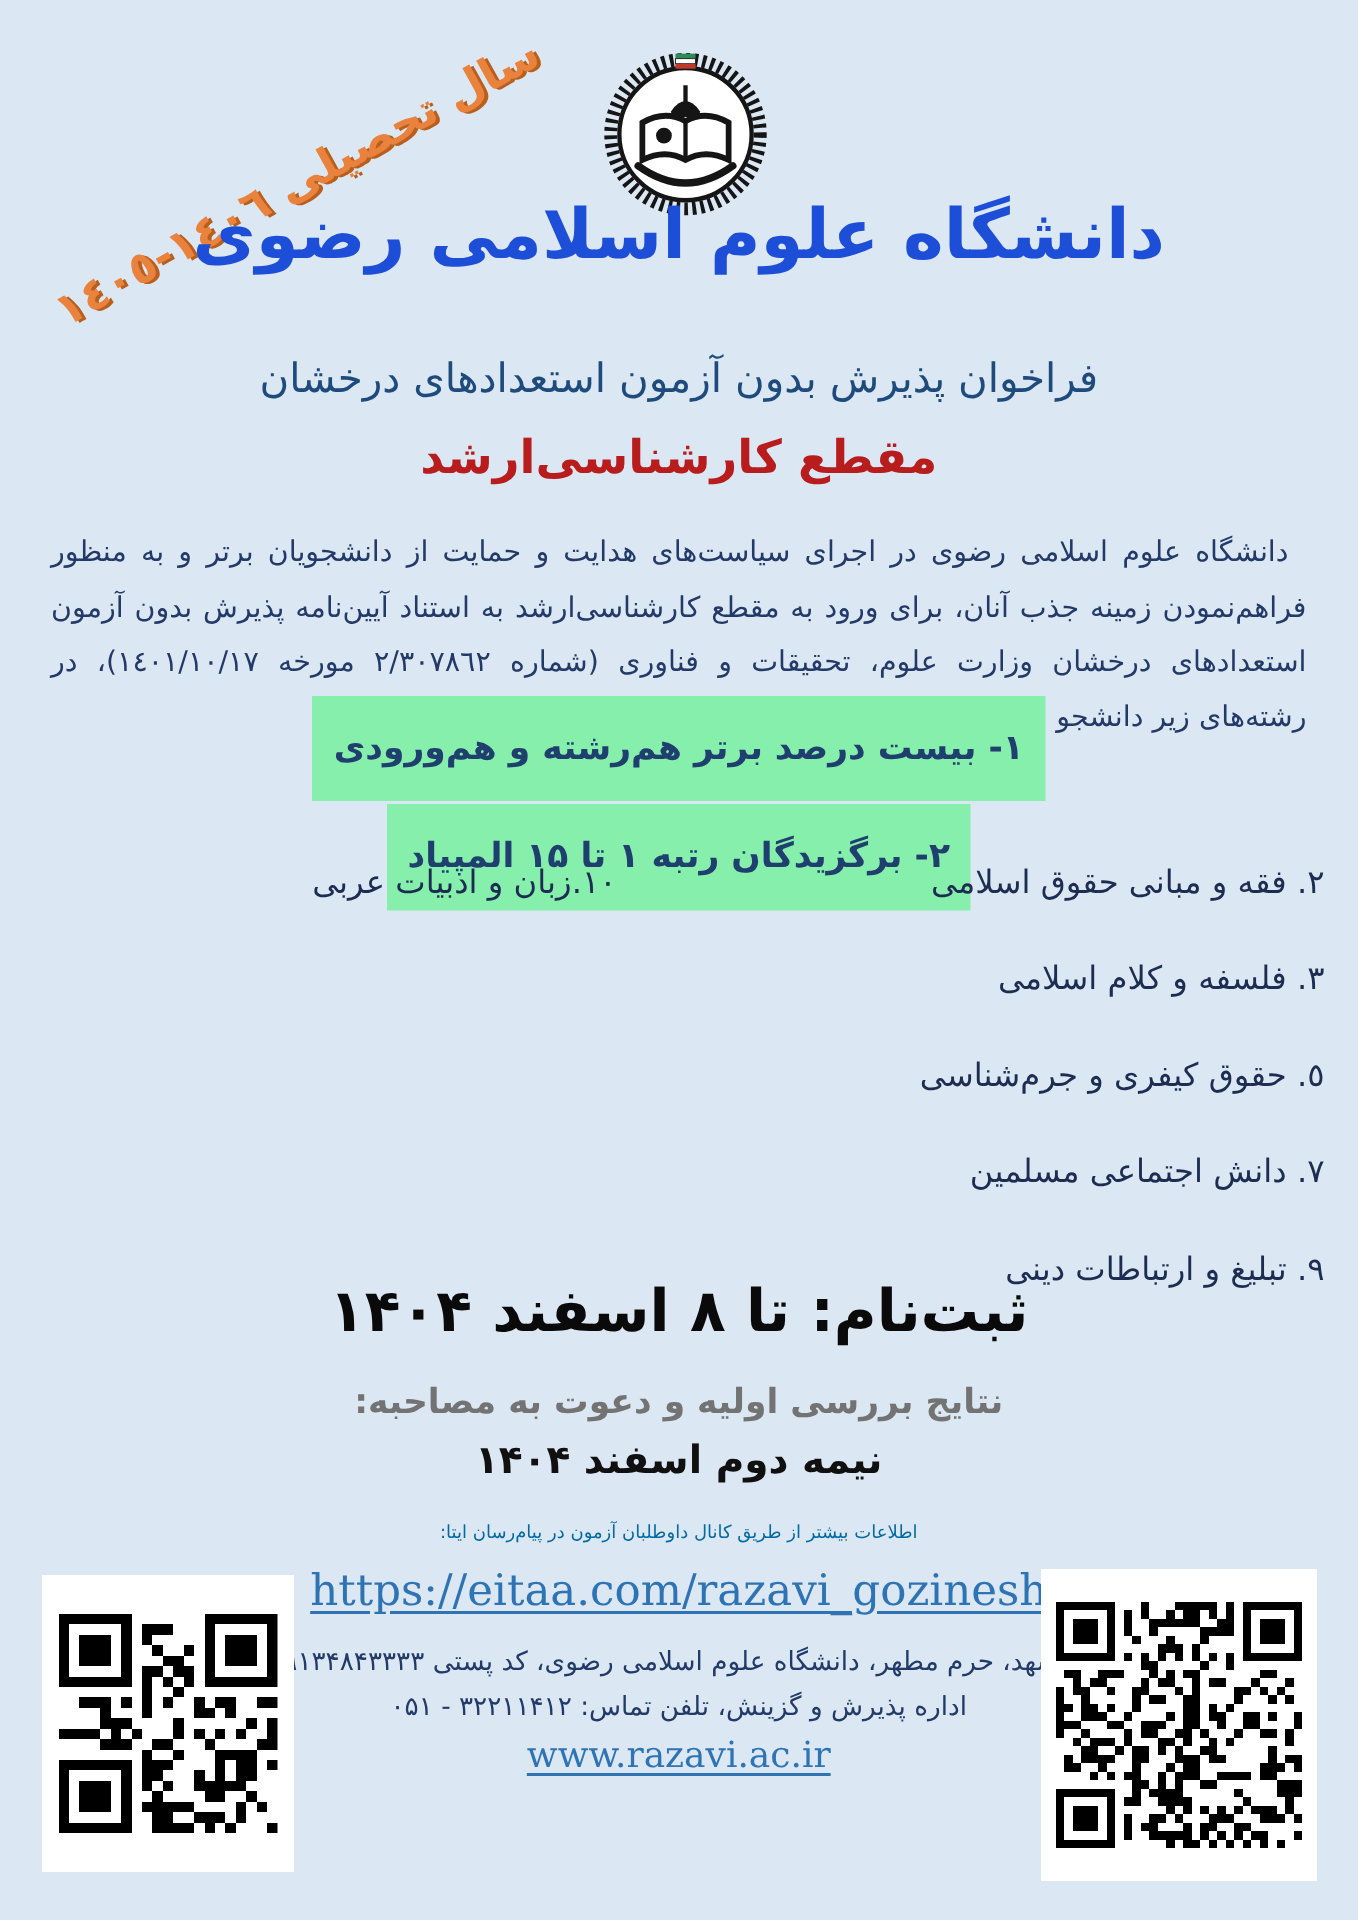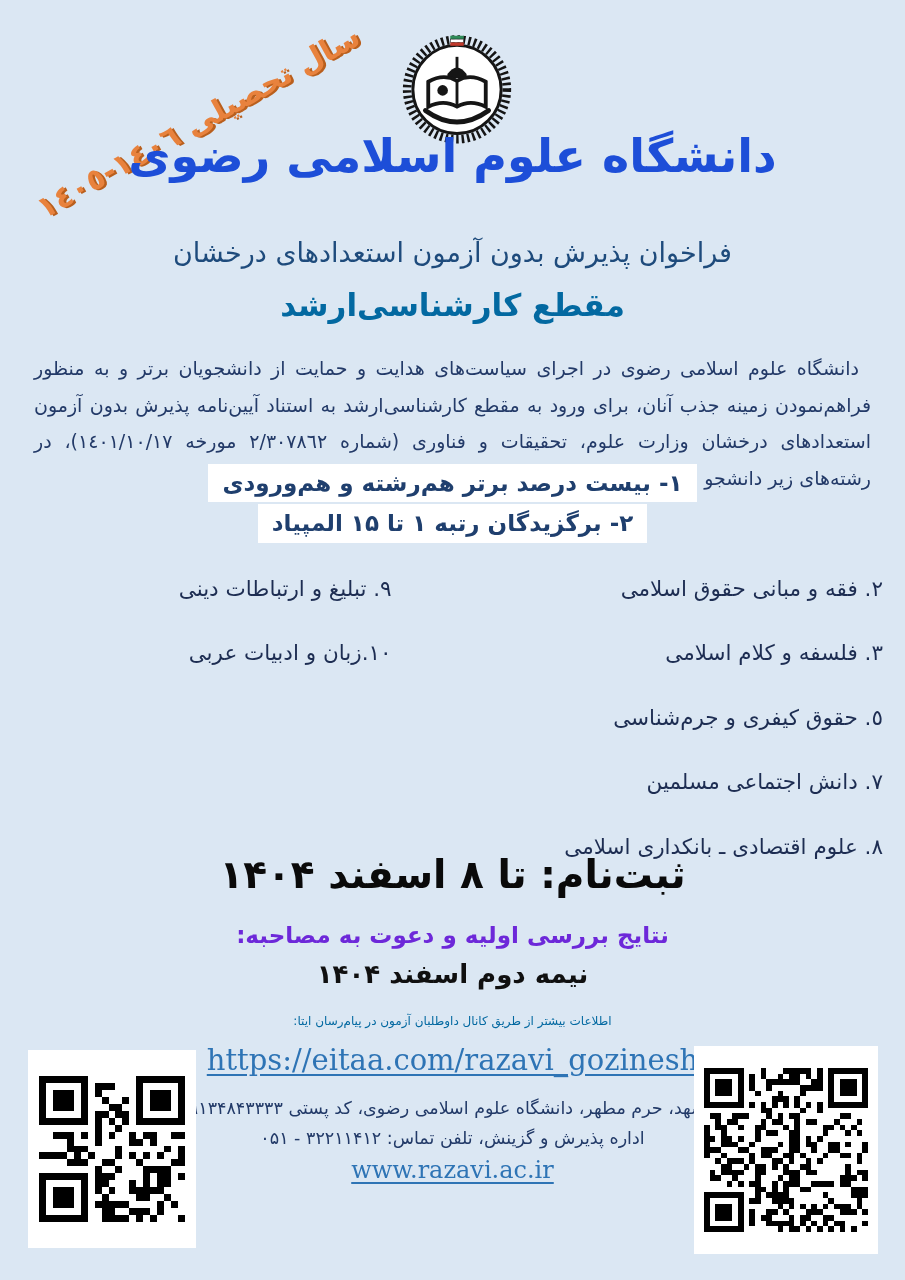--- a/index.html
+++ b/index.html
@@ -21,49 +21,49 @@
   }
 
   .logo{left:398px;top:30px;width:118px;height:115px;}
   .logo svg{width:100%;height:100%;}
 
   .uni-name{
     top:120px;font-size:46px;font-weight:bold;color:#1d4ed8;
     letter-spacing:-1px;line-height:1.6;
   }
   .call-title{top:237px;font-size:27px;font-weight:normal;color:#1e4b7c;}
-  .degree-title{top:287px;font-size:31px;font-weight:bold;color:#0369a1;letter-spacing:1px;}
+  .degree-title{top:287px;font-size:31px;font-weight:bold;color:#b91c1c;letter-spacing:1px;}
 
   .intro{
     top:350px;right:34px;left:34px;height:114px;
     font-size:19px;line-height:36.5px;color:#233a68;
     text-align:justify;text-indent:12px;
   }
 
   .eligibility{top:464px;left:0;right:0;text-align:center;}
   .hl{
     display:block;width:fit-content;margin:0 auto 2px auto;
-    background:#ffffff;color:#1f3f6e;
+    background:#86efac;color:#1f3f6e;
     font-size:23px;font-weight:bold;line-height:1.32;
-    padding:4px 14px;
+    padding:20px 14px;
   }
 
   .programs{
     top:556px;right:22px;left:20px;
     display:grid;direction:rtl;
     grid-template-rows:repeat(5,64.5px);
     grid-auto-flow:column;column-gap:14px;
   }
   .program-item{
     align-self:center;text-align:start;
     font-size:21.5px;color:#1d2d52;
   }
 
   .reg-title{top:852px;font-size:39px;font-weight:bold;color:#0a0a0a;}
-  .results-label{top:922px;font-size:23px;font-weight:bold;color:#6d28d9;}
+  .results-label{top:922px;font-size:23px;font-weight:bold;color:#737373;}
   .results-value{top:959px;font-size:26px;font-weight:bold;color:#101010;}
   .info-line{top:1014px;font-size:12px;color:#0369a1;}
 
   a.link{
     display:block;direction:ltr;text-align:center;
     font-family:"DejaVu Serif",serif;color:#2e74b5;
     text-decoration:underline;text-underline-offset:4px;
   }
   .eitaa-link{top:1043px;font-size:29px;left:0;right:0;}
   .addr{font-size:17.5px;color:#223a68;}
@@ -109,21 +109,20 @@
 <div class="abs eligibility">
   <span class="hl">۱- بیست درصد برتر هم‌رشته و هم‌ورودی</span>
   <span class="hl">۲- برگزیدگان رتبه ۱ تا ۱۵ المپیاد</span>
 </div>
 
 <div class="abs programs">
   <div class="program-item">٢. فقه و مبانی حقوق اسلامی</div>
   <div class="program-item">٣. فلسفه و کلام اسلامی</div>
   <div class="program-item">٥. حقوق کیفری و جرم‌شناسی</div>
   <div class="program-item">٧. دانش اجتماعی مسلمین</div>
-  <div class="program-item">٨. علوم اقتصادی ـ بانکداری اسلامی</div>
   <div class="program-item">٩. تبلیغ و ارتباطات دینی</div>
   <div class="program-item">١٠.زبان و ادبیات عربی</div>
 </div>
 
 <div class="abs center reg-title">ثبت‌نام: تا ۸ اسفند ۱۴۰۴</div>
 <div class="abs center results-label">نتایج بررسی اولیه و دعوت به مصاحبه:</div>
 <div class="abs center results-value">نیمه دوم اسفند ۱۴۰۴</div>
 
 <div class="abs center info-line">اطلاعات بیشتر از طریق کانال داوطلبان آزمون در پیام‌رسان ایتا:</div>
 <a class="abs link eitaa-link" href="#">https://eitaa.com/razavi_gozinesh</a>

